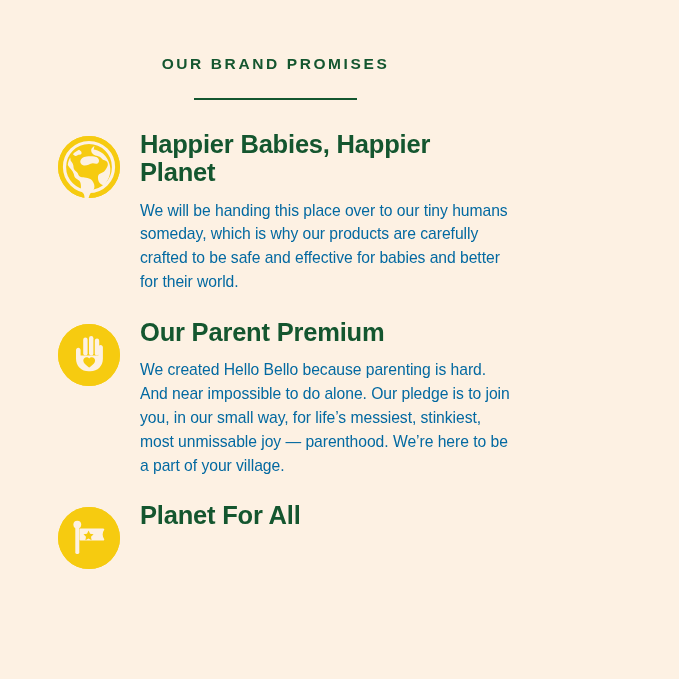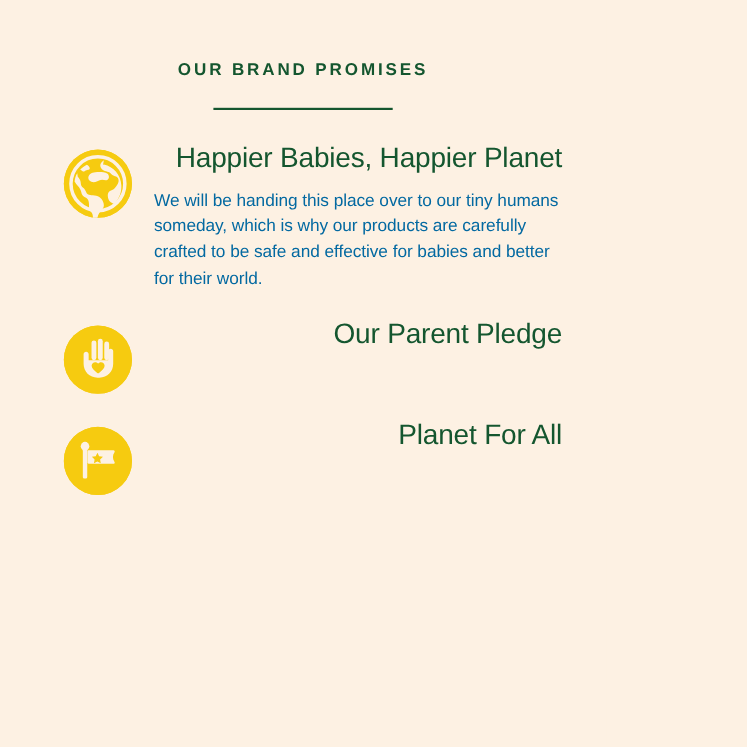--- a/index.html
+++ b/index.html
@@ -73,26 +73,25 @@
     display: block;
   }
   .text-col {
     flex: 1 1 auto;
     padding-left: 20px;
     min-width: 0;
   }
   .promise-title {
     font-family: "Liberation Sans", sans-serif;
     font-size: 25.5px;
-    font-weight: 400;
+    font-weight: 700;
     color: #14562F;
     letter-spacing: -0.2px;
     line-height: 1.1;
     margin: 0 0 12px 0;
-    text-align: right;
   }
   .promise-body {
     font-family: "Liberation Sans", sans-serif;
     font-size: 15.7px;
     font-weight: 400;
     color: #0369a1;
     line-height: 1.52;
     margin: 0;
     letter-spacing: -0.05px;
   }
@@ -147,21 +146,22 @@
               <rect x="31.0" y="12.0" width="4.4" height="19.5" rx="2.2"></rect>
               <rect x="36.8" y="14.5" width="4.4" height="17" rx="2.2"></rect>
               <path d="M42.6 21.0c1.3 0 2.3 1.0 2.3 2.3v11.4c0 7.0-5.1 12.6-12.6 12.6h-1.6c-7.3 0-12.7-5.4-12.7-12.6V26.0c0-1.3 1.0-2.3 2.3-2.3s2.3 1.0 2.3 2.3v5.6h17.7V23.3c0-1.3 1.0-2.3 2.3-2.3z"></path>
               <path d="M21.4 23.6c0.6-1.0 2.0-1.4 3.0-0.8 1.0 0.6 1.4 1.9 0.8 3.0l-3.1 5.4-3.8-2.2 3.1-5.4z" opacity="0"></path>
             </g>
             <path fill="#F6CB10" d="M31.2 43.4c-0.3 0-0.6-0.1-0.8-0.3-3.0-2.4-5.1-4.2-5.1-6.5 0-1.9 1.5-3.3 3.3-3.3 1.1 0 2.0 0.5 2.6 1.3 0.6-0.8 1.5-1.3 2.6-1.3 1.9 0 3.3 1.4 3.3 3.3 0 2.3-2.1 4.1-5.1 6.5-0.2 0.2-0.5 0.3-0.8 0.3z"></path>
           </svg>
         </span>
       </div>
       <div class="text-col">
-        <h2 class="promise-title">Our Parent Pledge</h2>
+        <h2 class="promise-title">Our Parent Premium</h2>
+        <p class="promise-body">We created Hello Bello because parenting is hard. And near impossible to do alone. Our pledge is to join you, in our small way, for life’s messiest, stinkiest, most unmissable joy — parenthood. We’re here to be a part of your village.</p>
       </div>
     </div>
 
     <div class="promise promise-3">
       <div class="icon-col">
         <span class="icon-circle">
           <svg width="62" height="62" viewBox="0 0 62 62" aria-hidden="true">
             <circle cx="31" cy="31" r="31" fill="#F6CB10"></circle>
             <g fill="#FDF1E3">
               <circle cx="19.3" cy="17.6" r="3.9"></circle>

